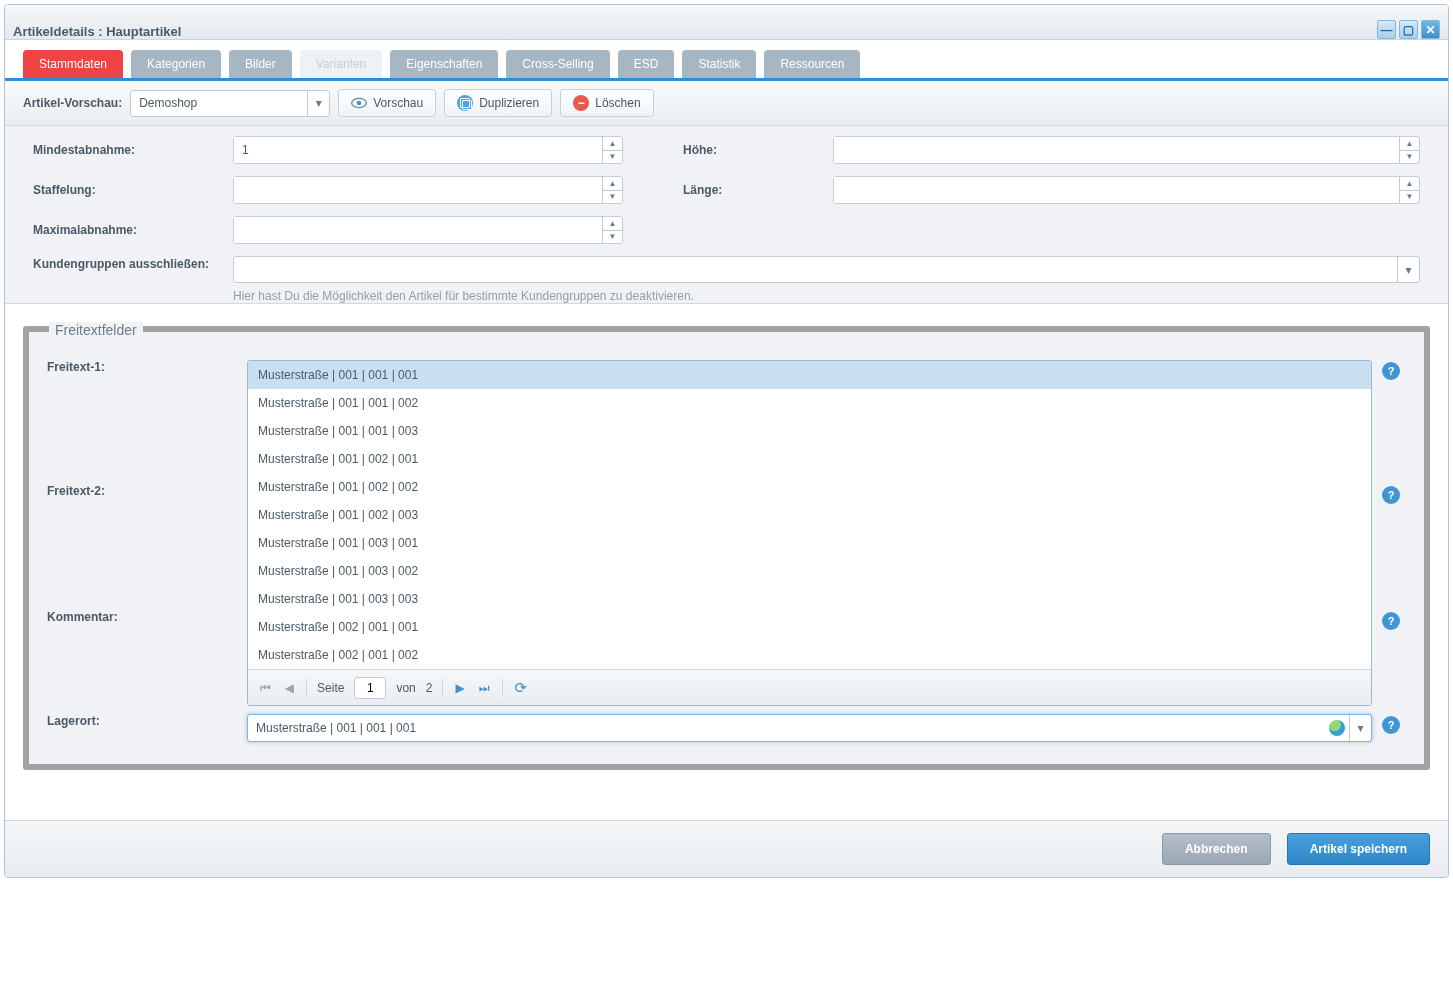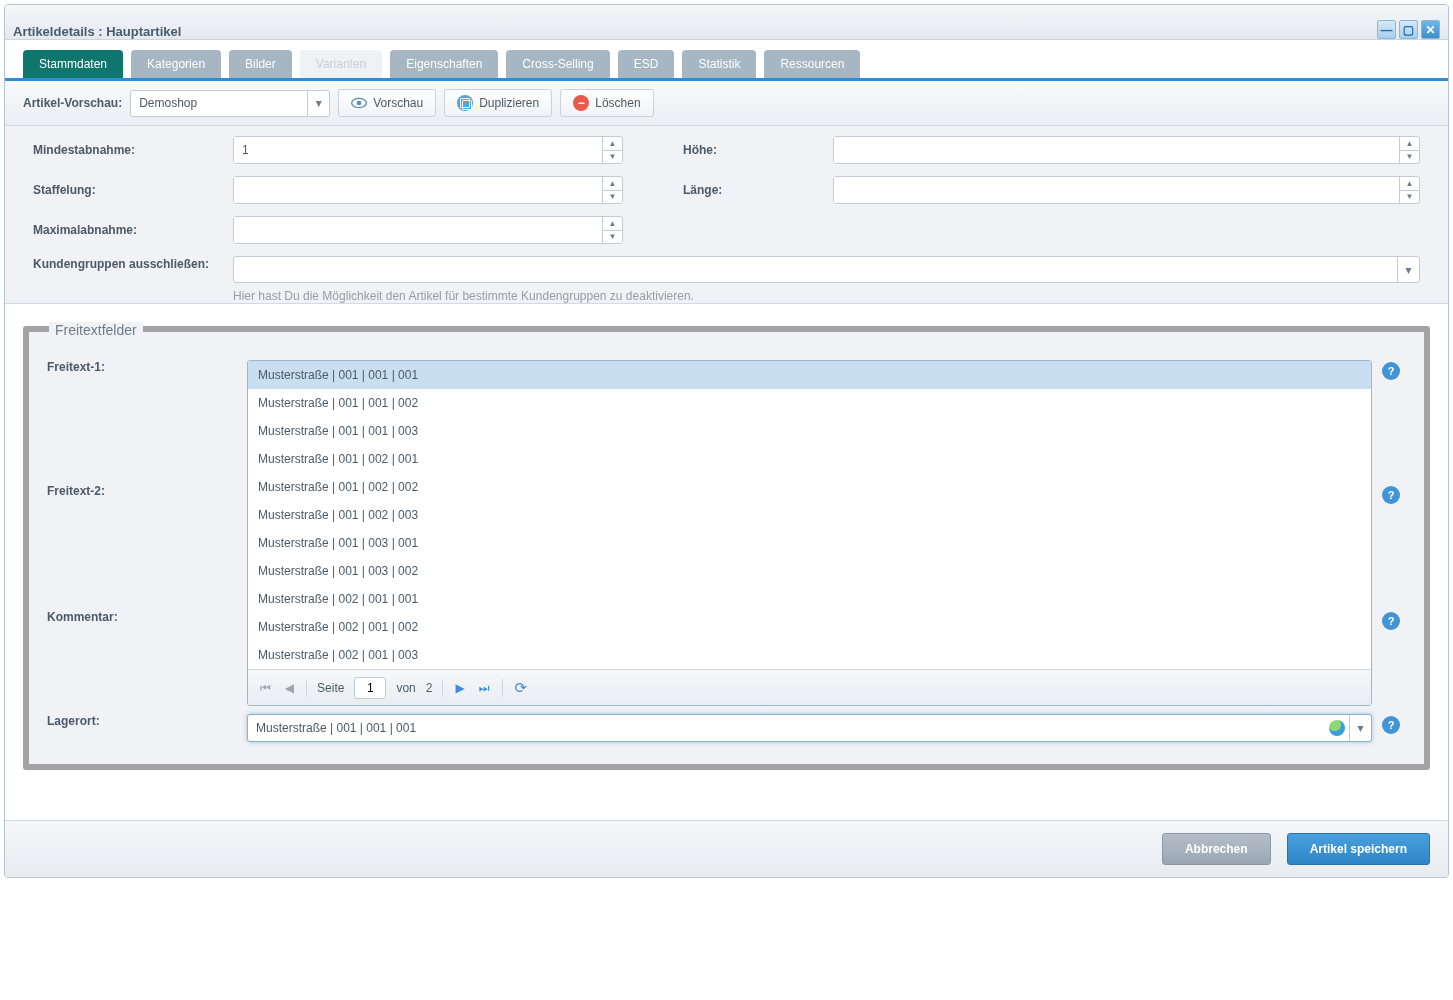--- a/index.html
+++ b/index.html
@@ -5,21 +5,21 @@
 *{box-sizing:border-box;margin:0;padding:0;font-family:Arial,Helvetica,sans-serif;font-size:12px}
 body{background:#fff;padding:0}
 .window{border:1px solid #b3c3d3;border-radius:4px;margin:4px;overflow:hidden;background:#fff}
 .titlebar{background:linear-gradient(to bottom,#f5f7f9 0%,#e4e9ee 100%);border-bottom:1px solid #c8d4df;height:35px;display:flex;align-items:flex-end;justify-content:space-between;padding:0 8px}
 .titlebar-title{font-weight:bold;color:#475c6e;font-size:13px}
 .win-controls{display:flex;gap:3px}
 .win-btn{width:19px;height:19px;border:1px solid #8ab6d8;border-radius:2px;background:linear-gradient(to bottom,#d5e9f7,#a5cfee);display:flex;align-items:center;justify-content:center;color:#2a6aa0;font-weight:bold;font-size:12px;cursor:pointer}
 .win-btn.close{background:linear-gradient(to bottom,#6fb7e8,#3d8ecb);color:#fff}
 .tabbar{background:#fff;border-bottom:3px solid #2f8ed3;padding:10px 18px 0 18px;display:flex;gap:8px}
 .tab{padding:7px 16px;border-radius:4px 4px 0 0;color:#fff;background:#a7b6c3;cursor:pointer;font-size:12px}
-.tab.active{background:#0f766e}
+.tab.active{background:#ef4444}
 .tab.disabled{color:#c6cfd7;background:#eef2f5}
 .toolbar{background:linear-gradient(to bottom,#f8fafb,#eaeef2);border-bottom:1px solid #d0d8e0;padding:8px 18px;display:flex;align-items:center;gap:8px}
 .tb-label{font-weight:bold;color:#4a5a68}
 .combo{display:flex;align-items:center;border:1px solid #c2ccd6;border-radius:3px;background:#fff;height:27px}
 .combo input{border:none;padding:0 8px;height:25px;flex:1;background:transparent;outline:none;color:#4a5a68}
 .combo .trig{width:22px;height:25px;border-left:1px solid #c2ccd6;display:flex;align-items:center;justify-content:center;color:#6b7c8c;cursor:pointer}
 .tb-btn{display:flex;align-items:center;gap:6px;border:1px solid #c8d2dc;border-radius:3px;background:linear-gradient(to bottom,#ffffff,#f0f3f6);padding:5px 12px;cursor:pointer;color:#4a5a68}
 .icon{width:16px;height:16px;display:inline-flex;align-items:center;justify-content:center}
 .eye-svg{width:16px;height:12px}
 .dup-ic{width:16px;height:16px;border-radius:8px;background:#4fa3e0;position:relative;display:flex;align-items:center;justify-content:center}
@@ -183,23 +183,23 @@
       <div class="dropdown">
         <div class="dd-list" id="ddlist">
             <div class="dd-item sel">Musterstraße | 001 | 001 | 001</div>
             <div class="dd-item">Musterstraße | 001 | 001 | 002</div>
             <div class="dd-item">Musterstraße | 001 | 001 | 003</div>
             <div class="dd-item">Musterstraße | 001 | 002 | 001</div>
             <div class="dd-item">Musterstraße | 001 | 002 | 002</div>
             <div class="dd-item">Musterstraße | 001 | 002 | 003</div>
             <div class="dd-item">Musterstraße | 001 | 003 | 001</div>
             <div class="dd-item">Musterstraße | 001 | 003 | 002</div>
+            <div class="dd-item">Musterstraße | 001 | 003 | 003</div>
             <div class="dd-item">Musterstraße | 002 | 001 | 001</div>
             <div class="dd-item">Musterstraße | 002 | 001 | 002</div>
-            <div class="dd-item">Musterstraße | 002 | 001 | 003</div>
           </div>
         <div class="pager">
           <span class="pg-btn">⏮</span>
           <span class="pg-btn">◀</span>
           <span class="pg-sep"></span>
           <span>Seite</span>
           <input class="pg-input" value="1" style="">
           <span>von</span>
           <span>2</span>
           <span class="pg-sep"></span>

